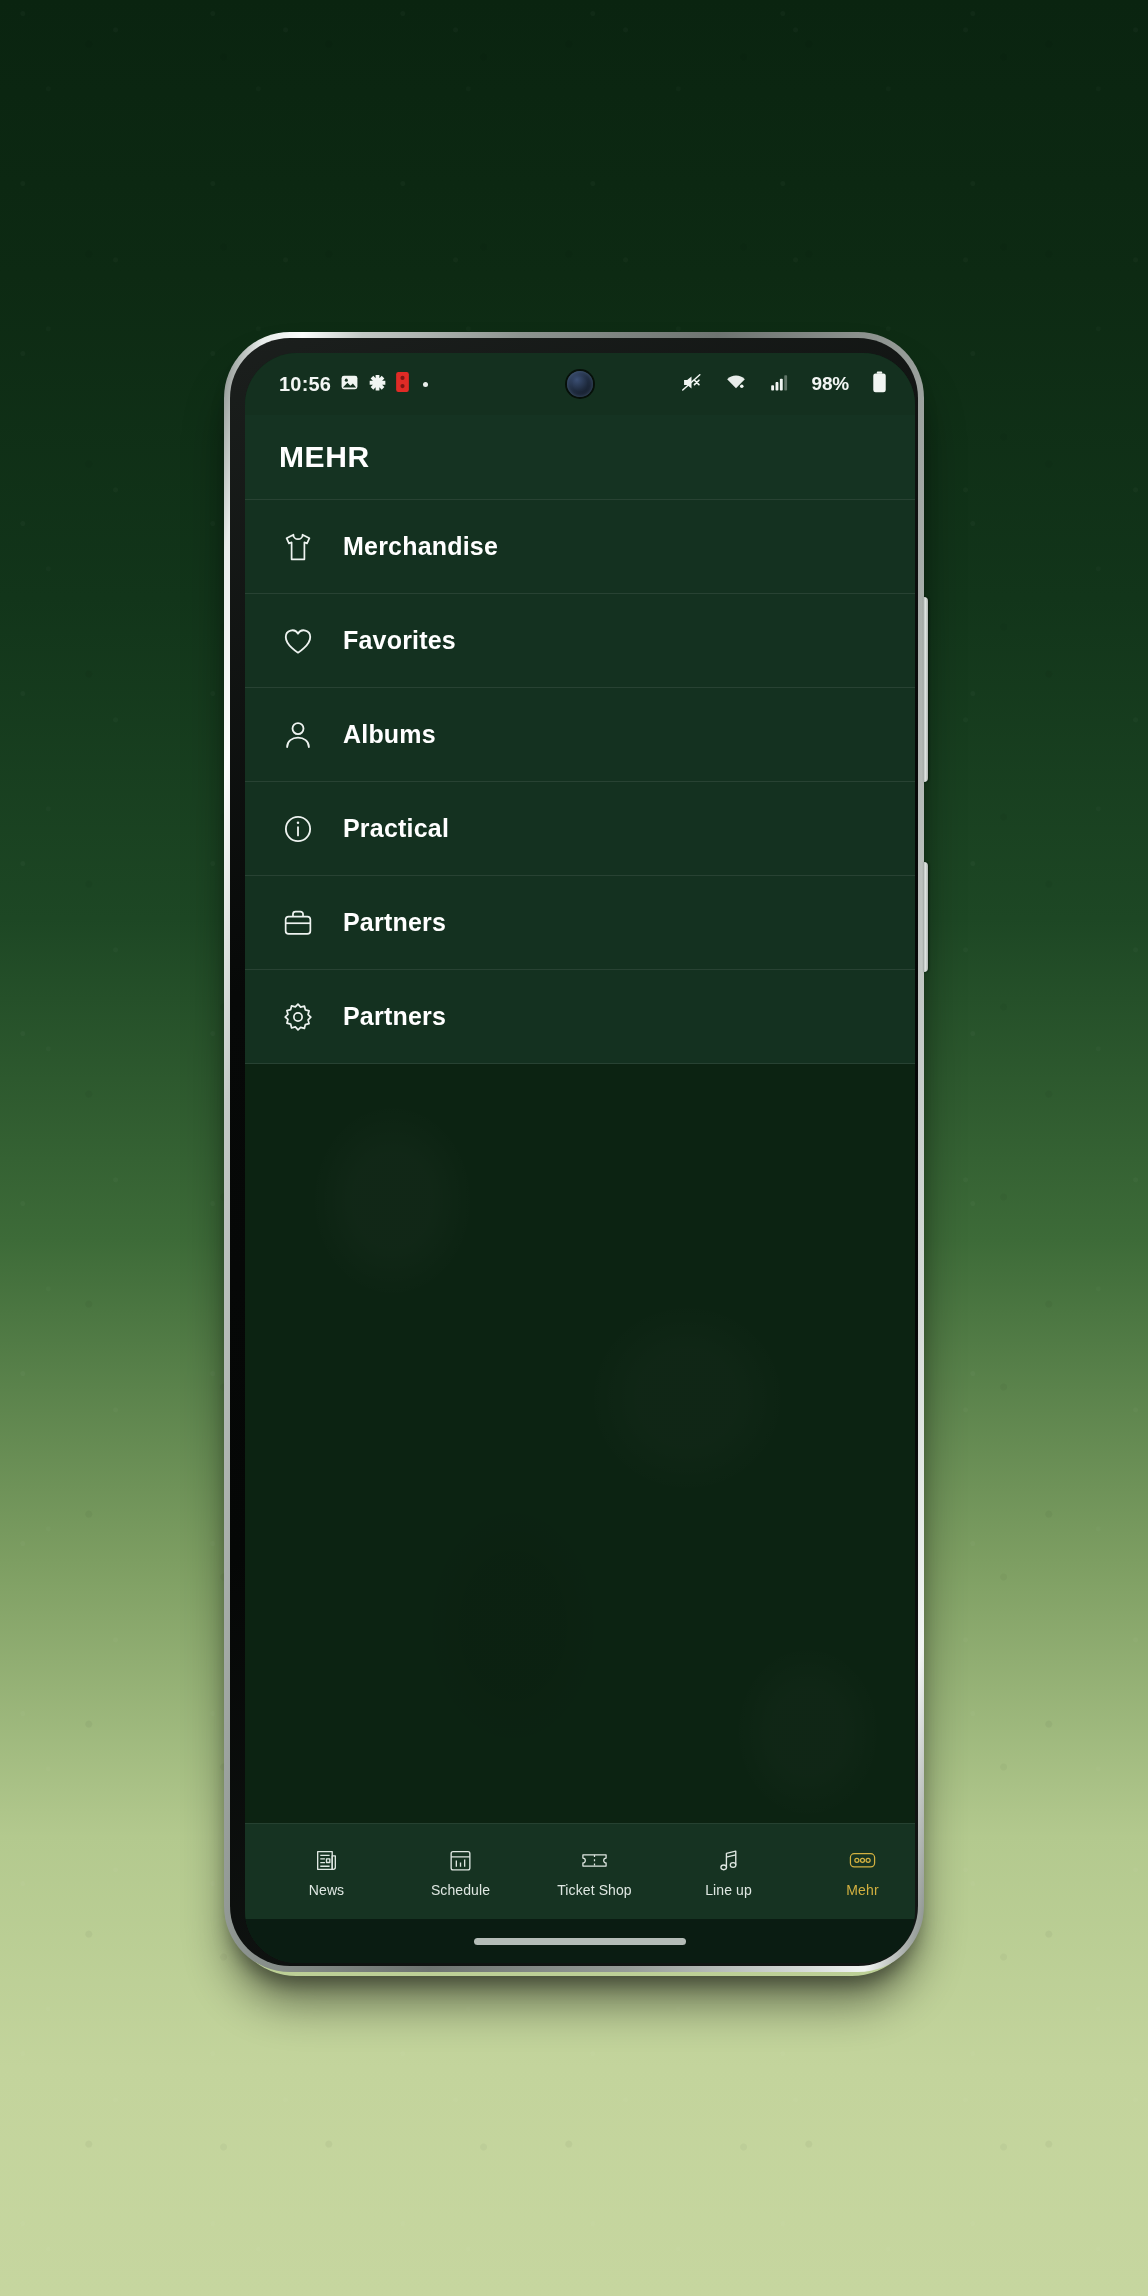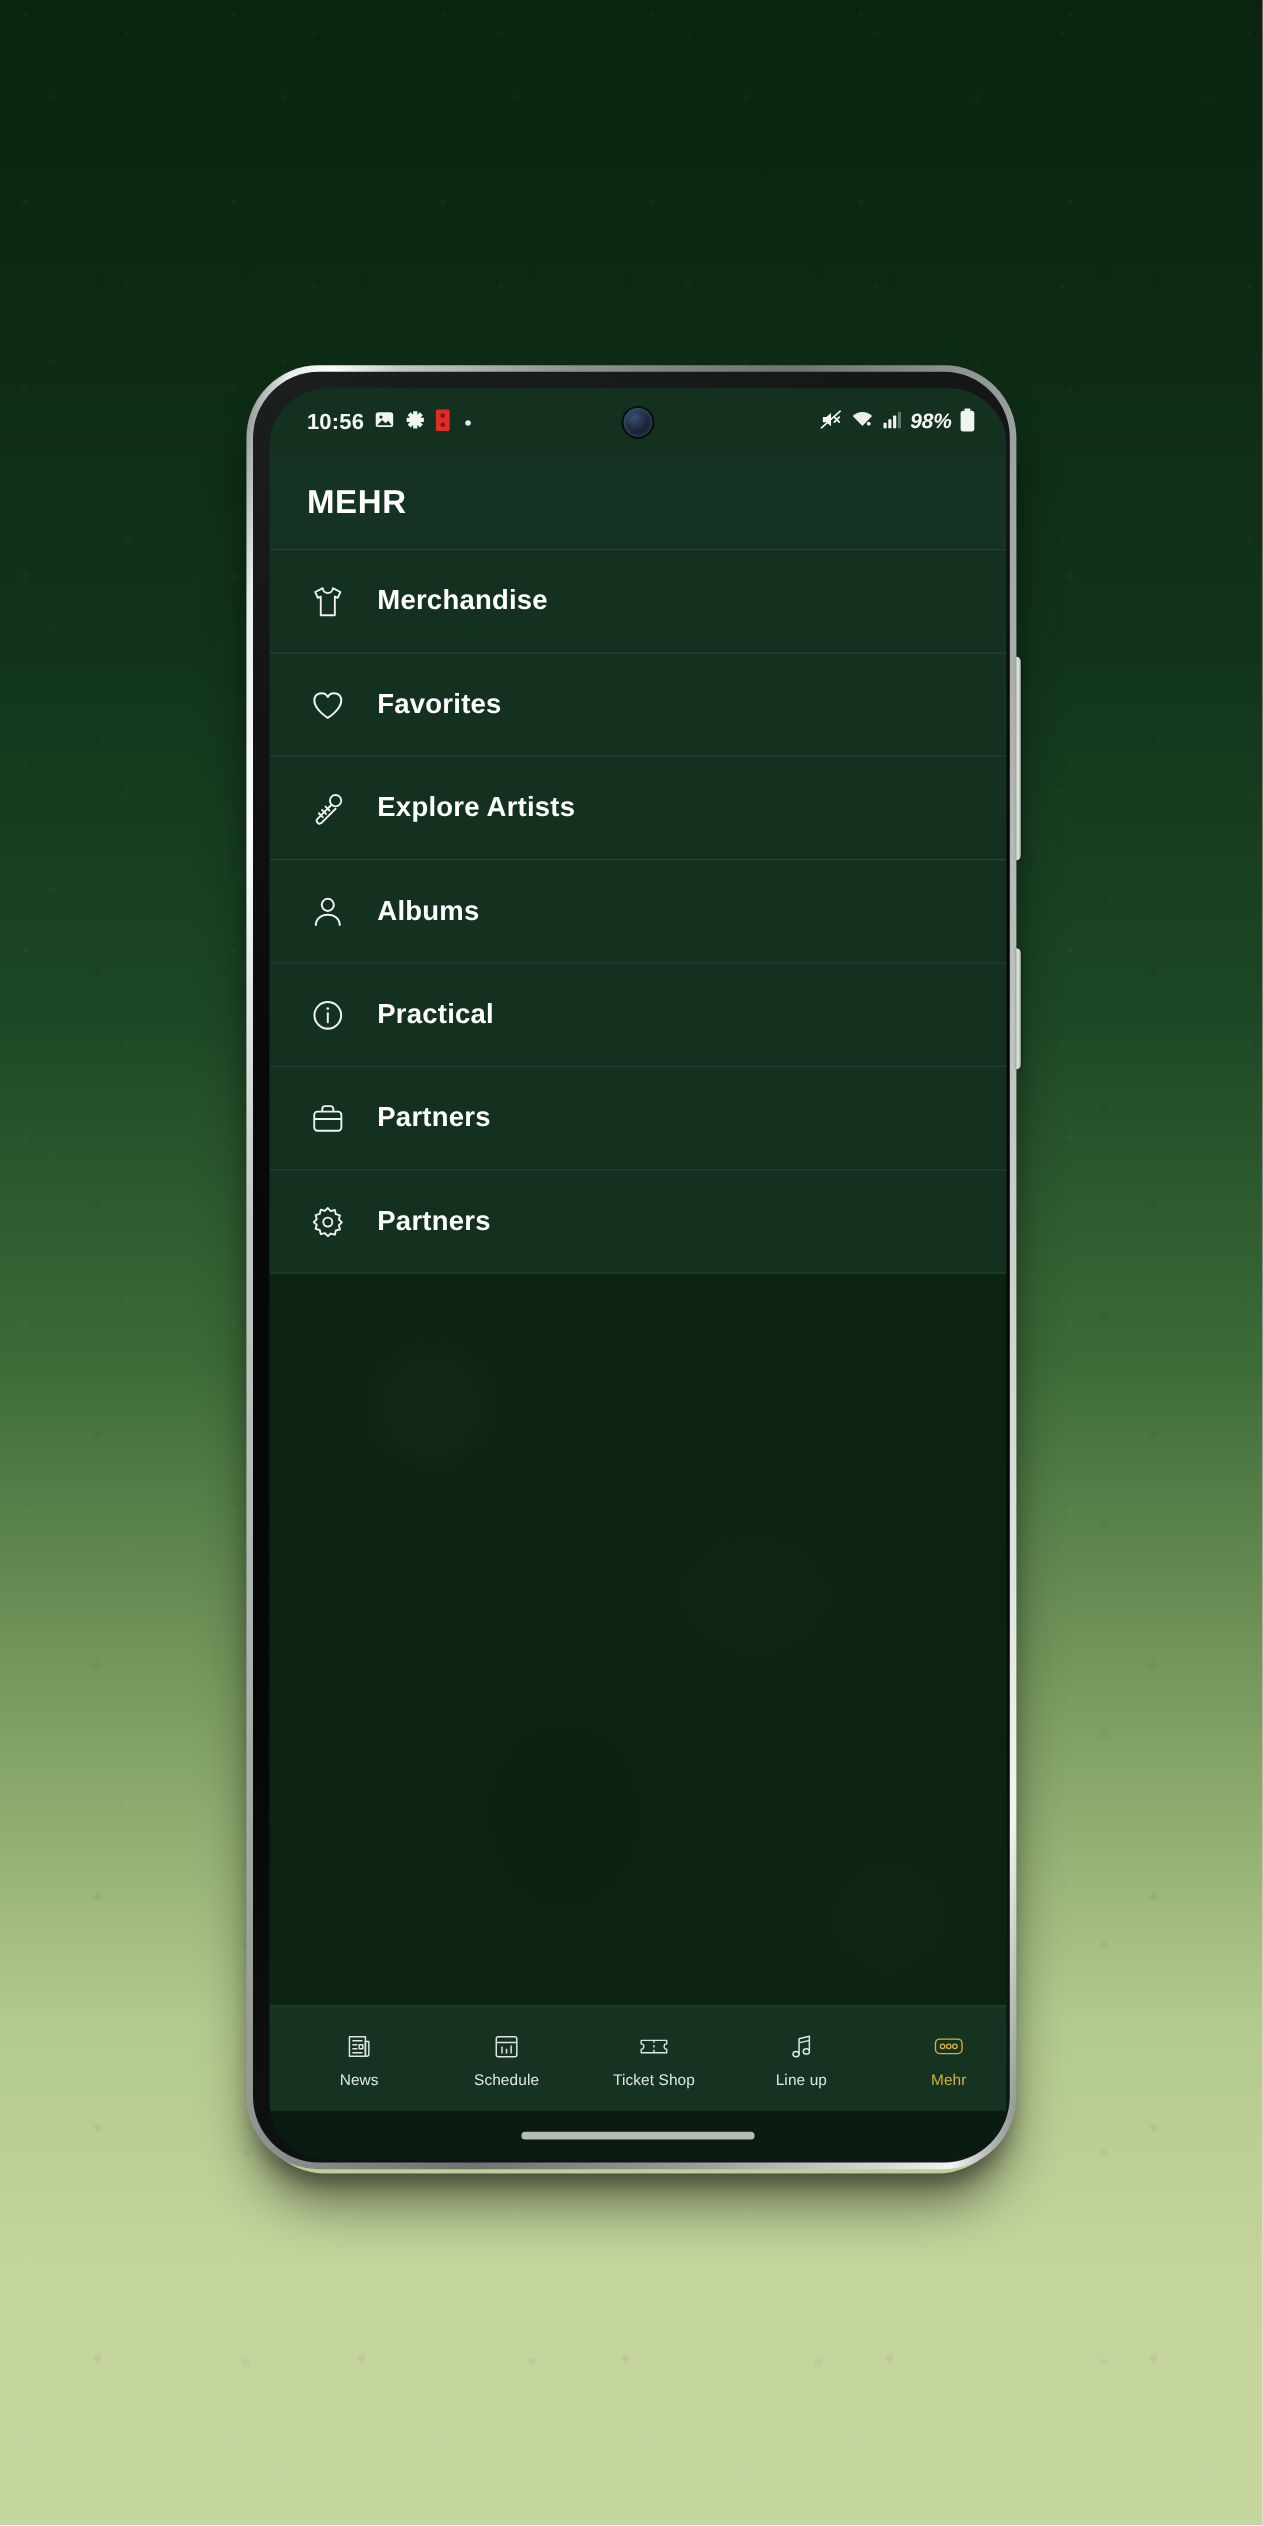--- a/index.html
+++ b/index.html
@@ -110,21 +110,21 @@
     background:#e9eeeb; margin-left:5px;
   }
   #camera-punch{
     position:absolute; left:50%; top:50%;
     transform:translate(-50%,-50%);
     width:26px; height:26px; border-radius:50%;
     background:radial-gradient(circle at 38% 33%, #3b4f74 0%, #1e2a3d 48%, #0a0d14 100%);
     box-shadow:0 0 0 2px #07100a, inset 0 0 4px rgba(120,150,200,.5);
   }
   #status-right{
-    margin-left:auto; display:flex; align-items:center; gap:7px;font-style:italic;
+    margin-left:auto; display:flex; align-items:center; gap:23px;
   }
   #battery-pct{ font-size:19px; font-weight:700; letter-spacing:-.2px; }
 
   
   #app-header{
     position:relative; z-index:2;
     flex:0 0 84px;
     display:flex; align-items:center;
     padding:0 34px;
     background:#153322;
@@ -309,30 +309,20 @@
 
             <div class="menu-item">
               <span class="menu-icon">
                 <svg width="32" height="32" viewBox="0 0 28 28" fill="none" stroke="currentColor" stroke-width="1.6" stroke-linejoin="round">
                   <path d="M14 24.2S3.3 17.6 3.3 10.4a5.7 5.7 0 0 1 10.7-2.8 5.7 5.7 0 0 1 10.7 2.8c0 7.2-10.7 13.8-10.7 13.8z"></path>
                 </svg>
               </span>
               <span class="menu-label">Favorites</span>
             </div>
 
-            <div class="menu-item">
-              <span class="menu-icon">
-                <svg width="32" height="32" viewBox="0 0 28 28" fill="none" stroke="currentColor" stroke-width="1.5" stroke-linecap="round" stroke-linejoin="round">
-                  <circle cx="20.2" cy="7.8" r="4.5"></circle>
-                  <path d="M17 11 5.6 22.4a2.3 2.3 0 0 0 3.2 3.2L20.2 14.2"></path>
-                  <path d="M9.5 15.2l3.1 3.1M12.2 12.5l3.1 3.1M6.9 17.8l3.1 3.1"></path>
-                </svg>
-              </span>
-              <span class="menu-label">Explore Artists</span>
-            </div>
 
             <div class="menu-item">
               <span class="menu-icon">
                 <svg width="32" height="32" viewBox="0 0 28 28" fill="none" stroke="currentColor" stroke-width="1.6" stroke-linecap="round" stroke-linejoin="round">
                   <circle cx="14" cy="8.4" r="4.8"></circle>
                   <path d="M4.5 24.5c0-5.2 4.3-8.2 9.5-8.2s9.5 3 9.5 8.2"></path>
                 </svg>
               </span>
               <span class="menu-label">Albums</span>
             </div>

